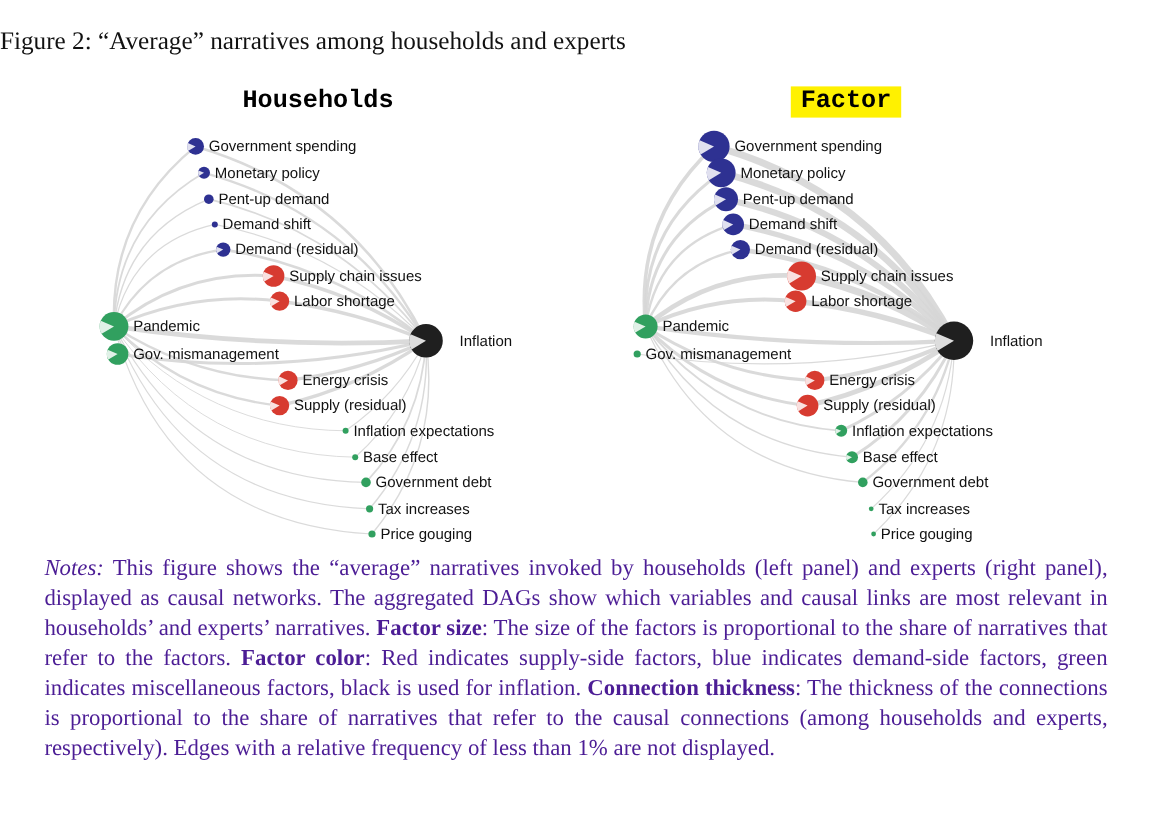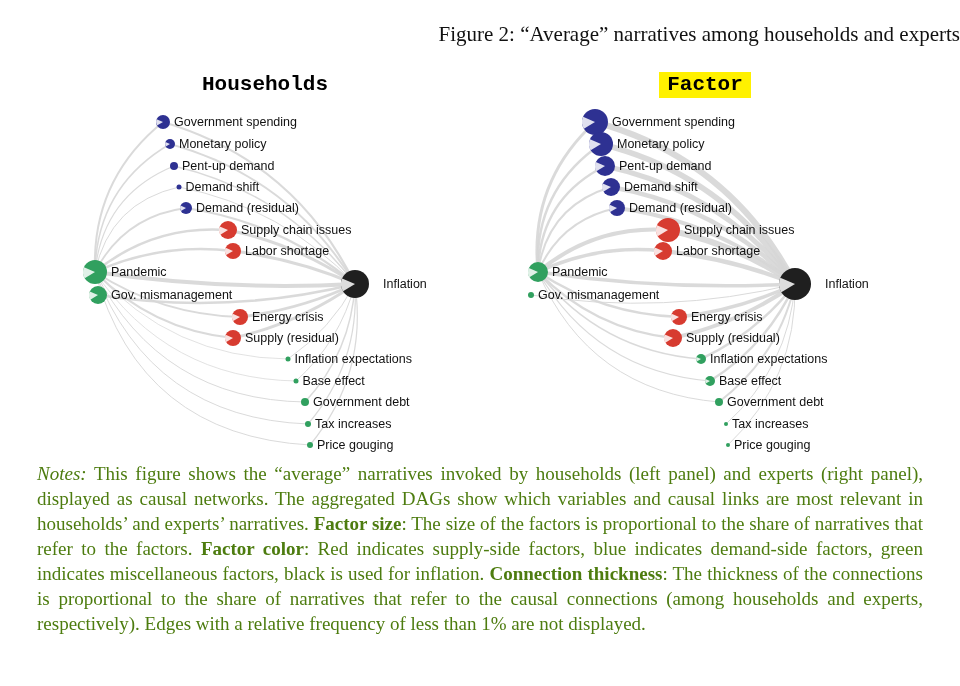--- a/index.html
+++ b/index.html
@@ -1,29 +1,29 @@
 <!DOCTYPE html>
 <html><head>
 <meta charset="utf-8">
 <style>
   html,body{margin:0;padding:0;background:#ffffff;}
   .page{position:relative;width:960px;height:686px;background:#ffffff;overflow:hidden;
         font-family:"Liberation Serif",serif;color:#111;}
-  .figure-title{position:absolute;top:22px;left:0;width:960px;text-align:right;
+  .figure-title{position:absolute;top:22px;left:0;width:960px;text-align:left;
         font-size:21px;color:#111;}
   .panel-title{position:absolute;top:72px;font-family:Liberation Mono, monospace;
         font-weight:700;font-size:21px;text-align:center;color:#000;}
   .panel-title.households{left:155px;width:220px;}
   .panel-title.experts{left:600px;width:210px;}
   .panel-title .hl{display:inline-block;padding:1px 8px 2px 8px;}
   .panel-title.experts .hl{background:#fff100;}
   #network-svg{position:absolute;top:0;left:0;}
   .node-label{font-family:"Liberation Sans",sans-serif;font-size:12.5px;fill:#111;}
   .notes{position:absolute;top:461px;left:37px;width:886px;font-size:19px;
-        line-height:25px;text-align:justify;color:#4d7c0f;}
+        line-height:25px;text-align:justify;color:#4c1d95;}
   .seg-italic{font-style:italic;}
   .seg-bold{font-weight:700;}
   .seg-normal{font-weight:400;}
 </style>
 </head>
 <body>
 
 <div class="page">
 
   <svg id="network-svg" width="960" height="470">

